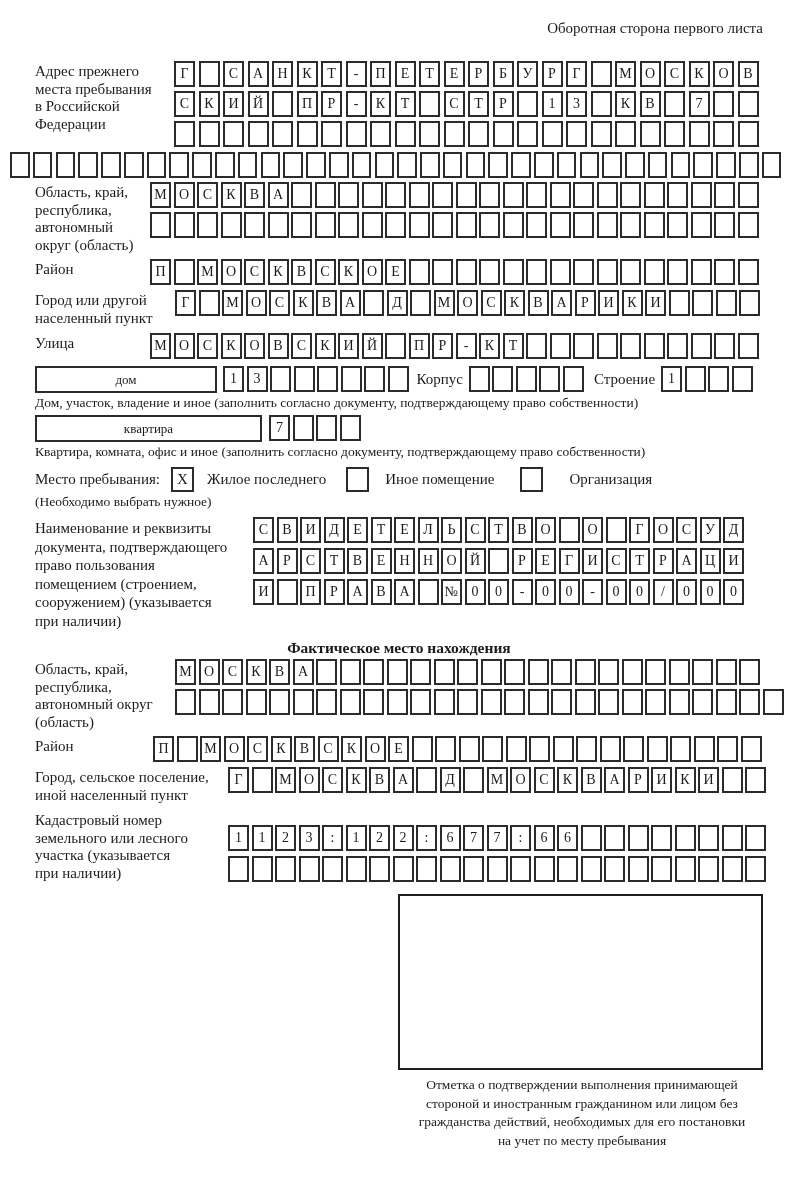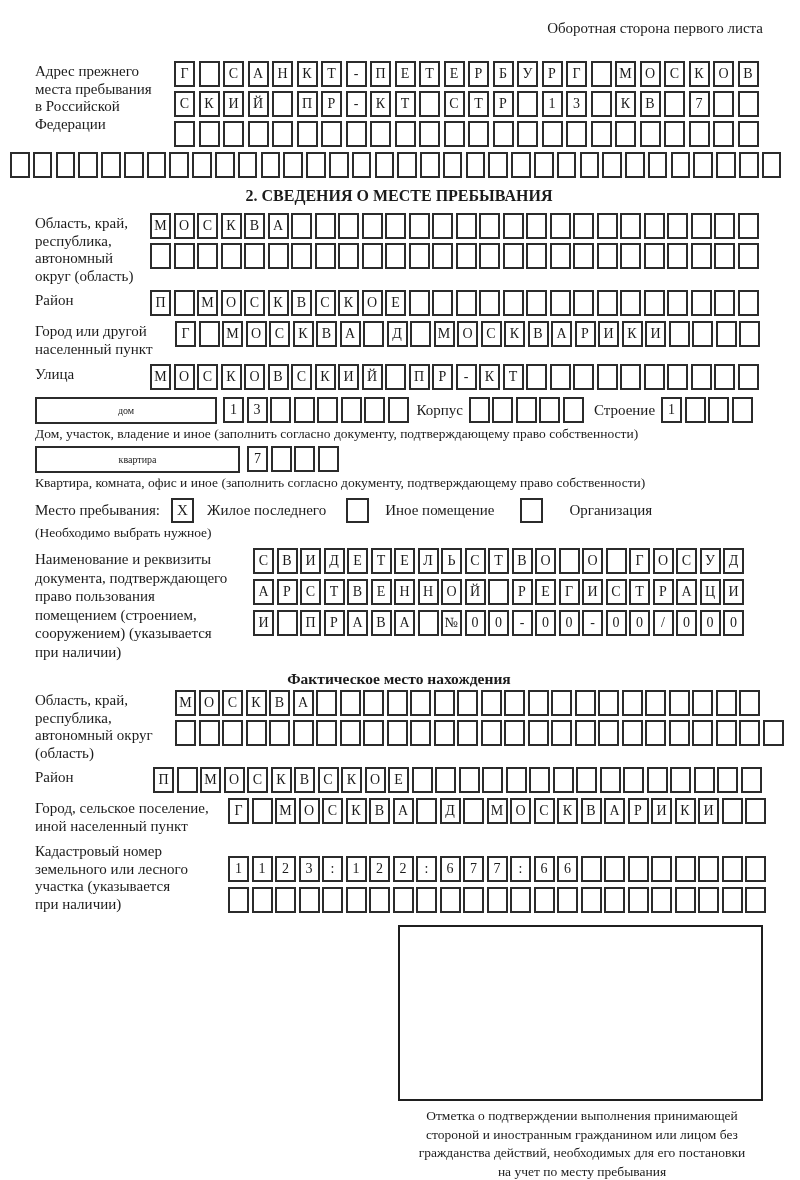--- a/index.html
+++ b/index.html
@@ -28,23 +28,23 @@
   .ind193{padding-left:193px;}
   .ind218{padding-left:218px;}
 
   .note{font-size:13.5px;text-align:center;margin:3px 0 0 0;white-space:pre-line;line-height:18px;}
   .h-bold{font-size:16px;font-weight:bold;text-align:center;margin:9px 0 8px 0;}
   .h-bold2{font-size:15.5px;font-weight:bold;text-align:center;margin:10px 0 2px 0;}
   .caption{font-size:13.5px;margin:2px 0 4px 0;}
 
   .houserow{display:flex;align-items:flex-start;margin:7px 0 2px 0;}
   .bigbox{box-sizing:border-box;border:2px solid #2b2b2b;height:27px;text-align:center;
-          font-size:10px;line-height:23px;flex:0 0 auto;}
+          font-size:13px;line-height:23px;flex:0 0 auto;}
   .bigbox.dom{width:182px;margin-right:6px;}
-  .bigbox.kv{width:205px;margin-right:7px;}
+  .bigbox.kv{width:227px;margin-right:7px;}
   .inline-lbl{font-size:15px;line-height:27px;flex:0 0 auto;}
 
   .stayrow{display:flex;align-items:center;margin-top:7px;}
   .stayrow .txt{font-size:15px;}
   .chk{box-sizing:border-box;width:23px;height:25px;border:2px solid #2b2b2b;text-align:center;
        font-size:15px;line-height:21px;flex:0 0 auto;}
   .stay-note{font-size:13.5px;text-align:left;width:560px;margin-top:2px;}
 
   .cad-grid{padding-top:15px;}
 
@@ -176,21 +176,20 @@
       <span class="cell"></span>
       <span class="cell"></span>
       <span class="cell"></span>
       <span class="cell"></span>
       <span class="cell"></span>
       <span class="cell"></span>
       <span class="cell"></span>
       <span class="cell"></span>
     </div>
 
-  <div class="h-bold">2. СВЕДЕНИЯ О МЕСТЕ ПРЕБЫВАНИЯ</div>
 
   <div class="field ind115" style="min-height:72px;">
     <div class="flabel">Область, край,
 республика,
 автономный
 округ (область)</div>
     <div class="gw">
       <div class="row">
           <span class="cell">М</span>
           <span class="cell">О</span>

